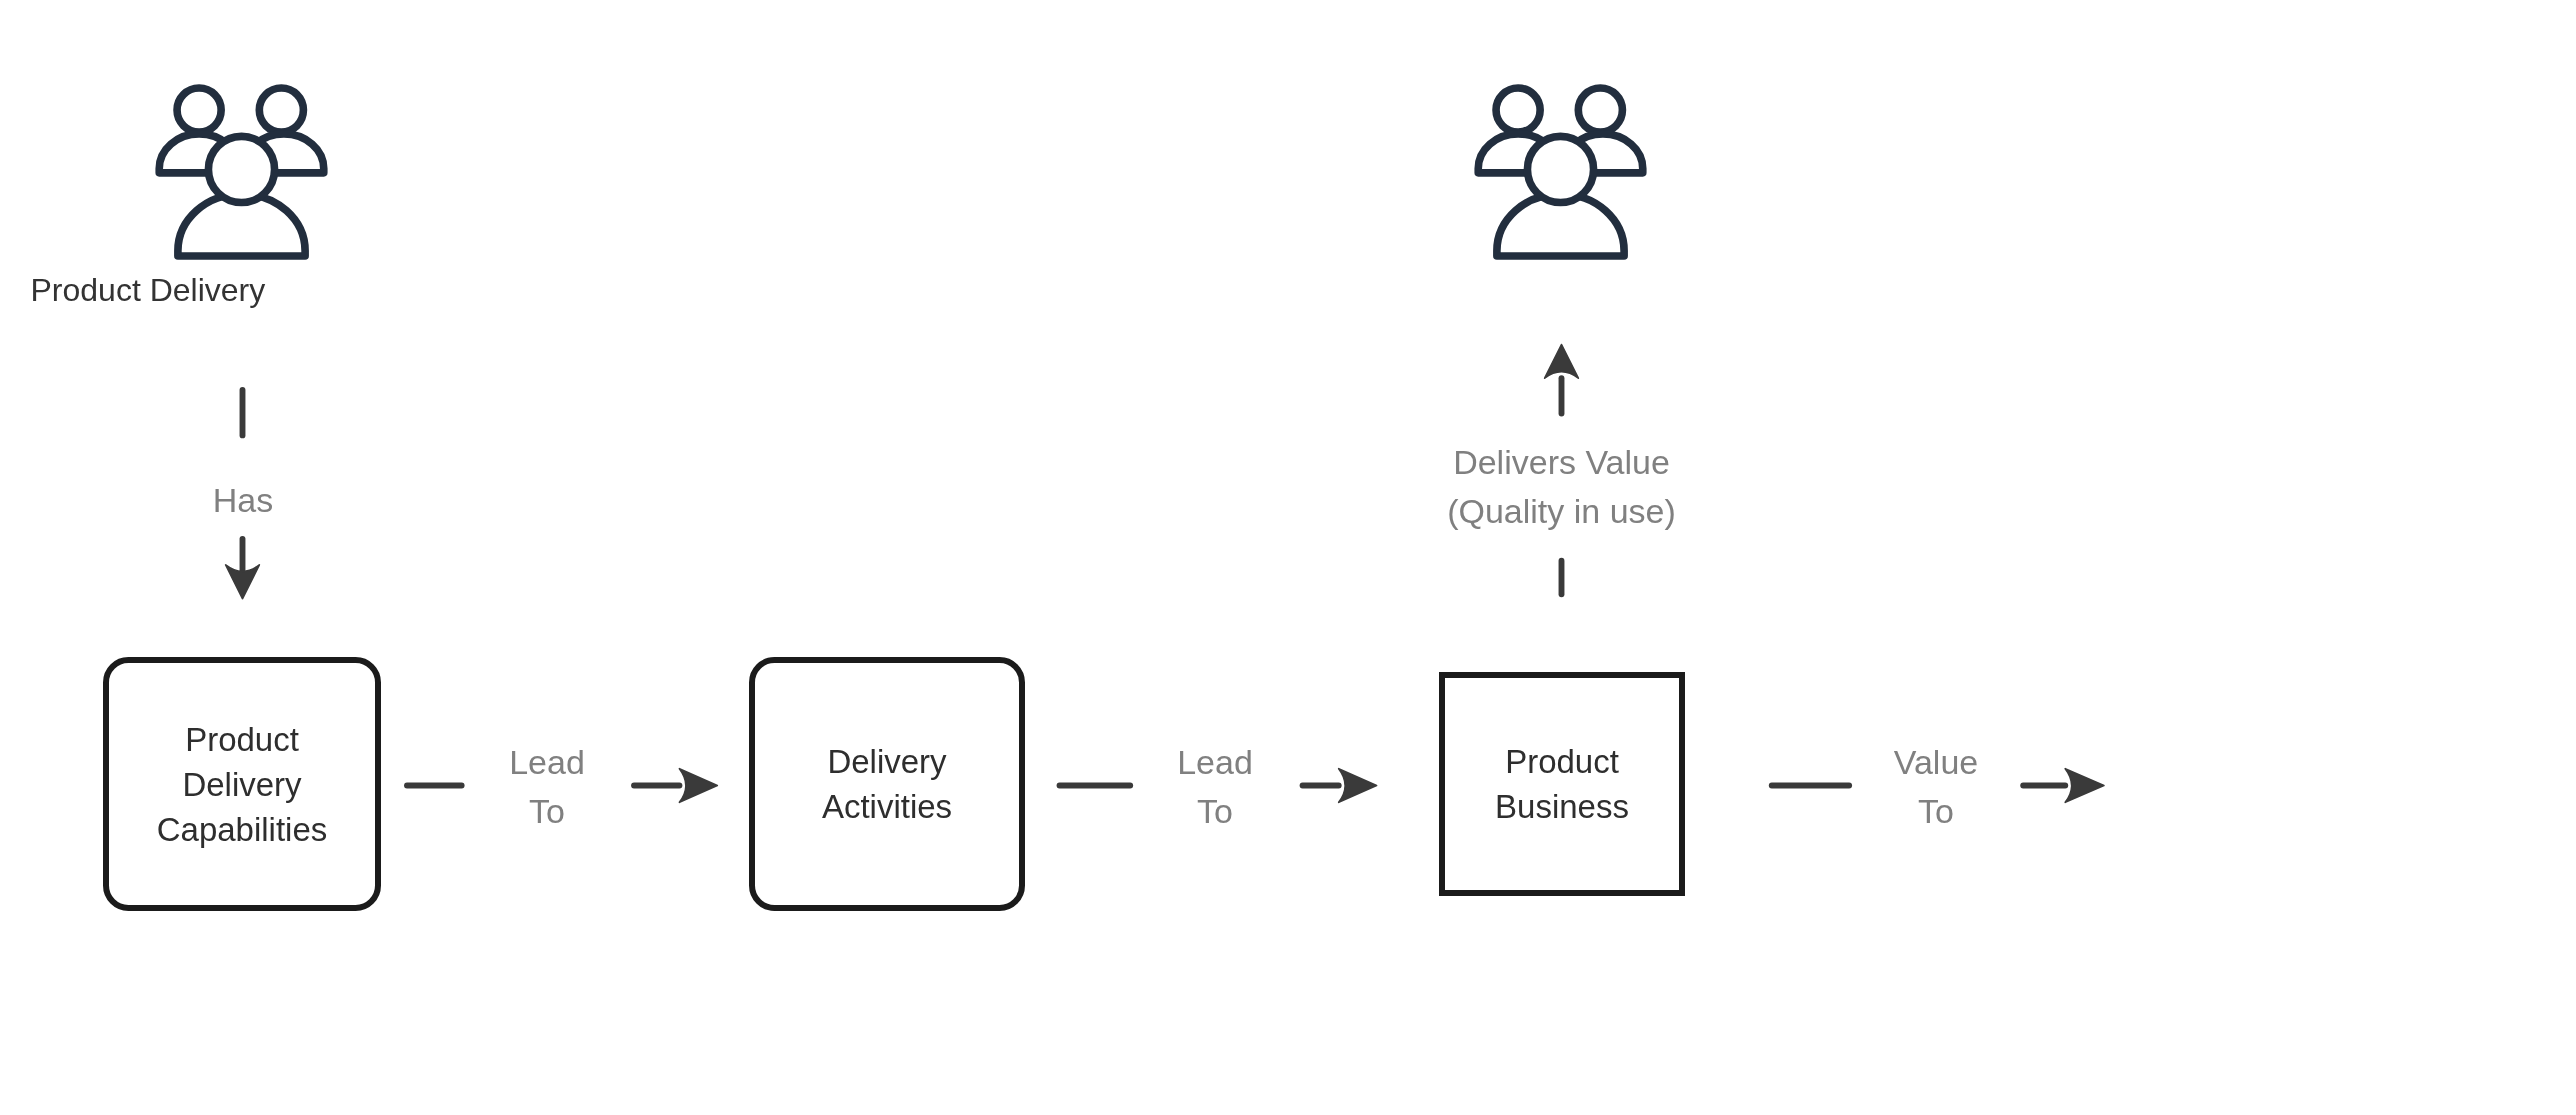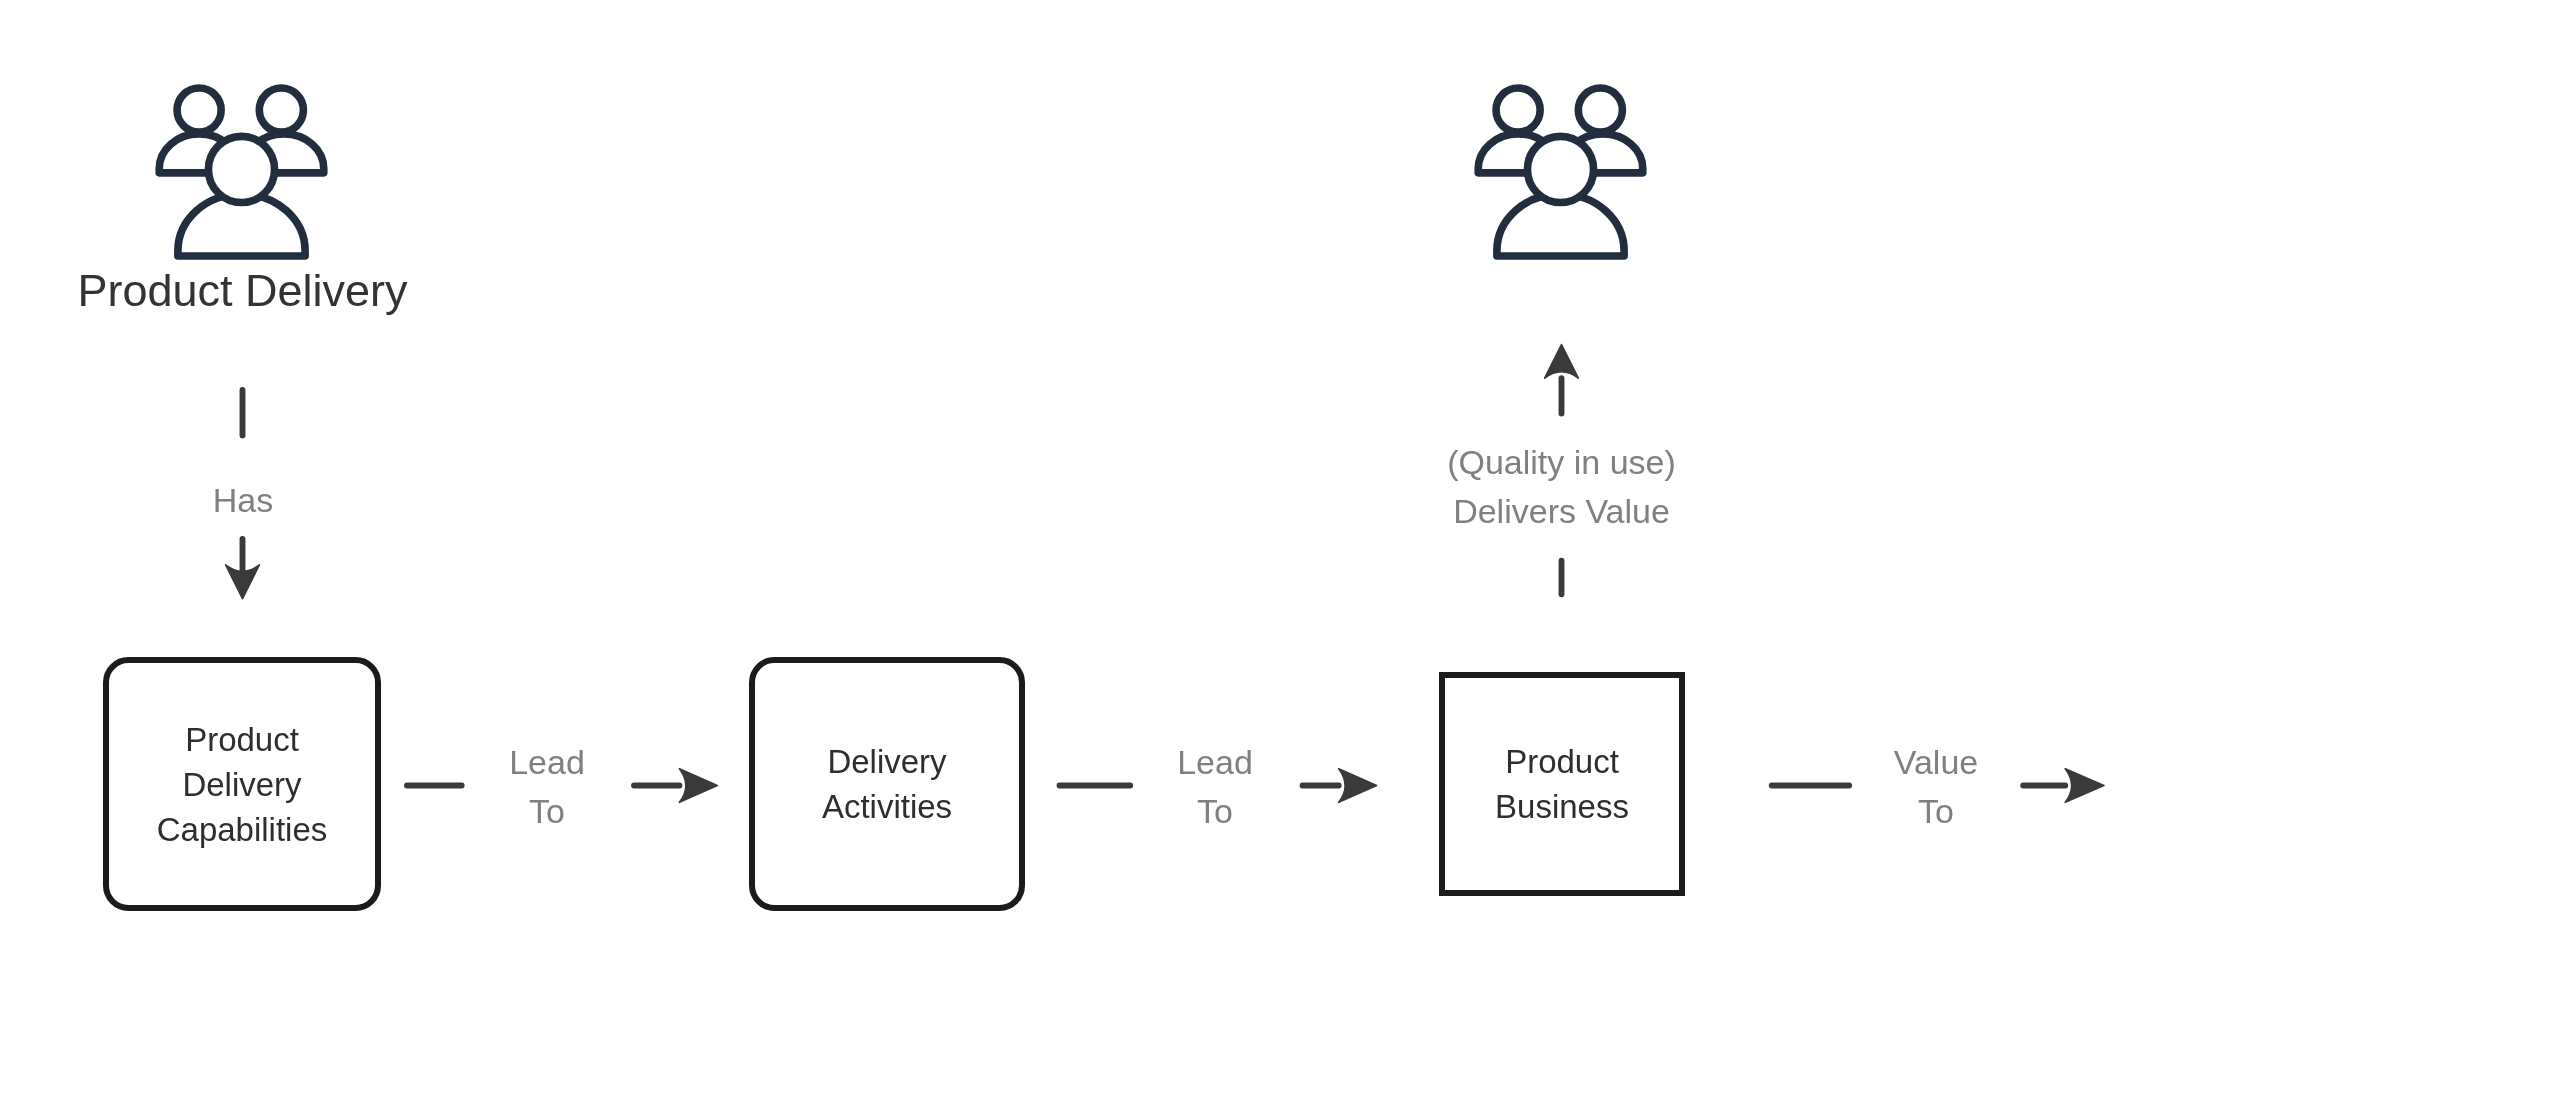--- a/index.html
+++ b/index.html
@@ -15,22 +15,21 @@
   .canvas{
     position:relative;
     width:2576px;height:1116px;
     background:var(--background);
     font-family:"Liberation Sans", sans-serif;
     overflow:hidden;
   }
   .people-icon{position:absolute;color:var(--icon-color);}
   .actor-label{
     position:absolute;
-    text-align:center;
-    font-size:45px;line-height:45px;
+    font-size:32px;line-height:45px;
     color:var(--actor-text);
   }
   .actor-label span{display:block;}
   .node{
     position:absolute;
     box-sizing:border-box;
     background:#ffffff;
     border:6px solid var(--box-border);
     display:flex;align-items:center;justify-content:center;
   }
@@ -133,22 +132,22 @@
       <circle cx="102" cy="97" r="39" fill="#ffffff"></circle>
     </g>
   </svg>
 
   <svg class="connector" style="left:1543px;top:336px" width="37" height="271" viewBox="0 0 44 320">
     <path class="head" d="M2,49 C15,39 29,39 42,49 L22,9 Z"></path>
     <line x1="22" y1="49" x2="22" y2="91"></line>
     <line x1="22" y1="266" x2="22" y2="306"></line>
   </svg>
   <div class="conn-label" style="left:1392px;top:438px;width:339px">
+    <span>Delivers Value</span>
     <span>(Quality in use)</span>
-    <span>Delivers Value</span>
   </div>
 
   <svg class="connector" style="left:1685px;top:767px" width="467" height="37" viewBox="0 0 551 44">
     <line x1="101" y1="22" x2="193" y2="22"></line>
     <line x1="400" y1="22" x2="450" y2="22"></line>
     <path class="head" d="M450,2 C460,15 460,29 450,42 L496,22 Z"></path>
   </svg>
   <div class="conn-label" style="left:1851px;top:738px;width:170px">
     <span>Value</span>
     <span>To</span>

